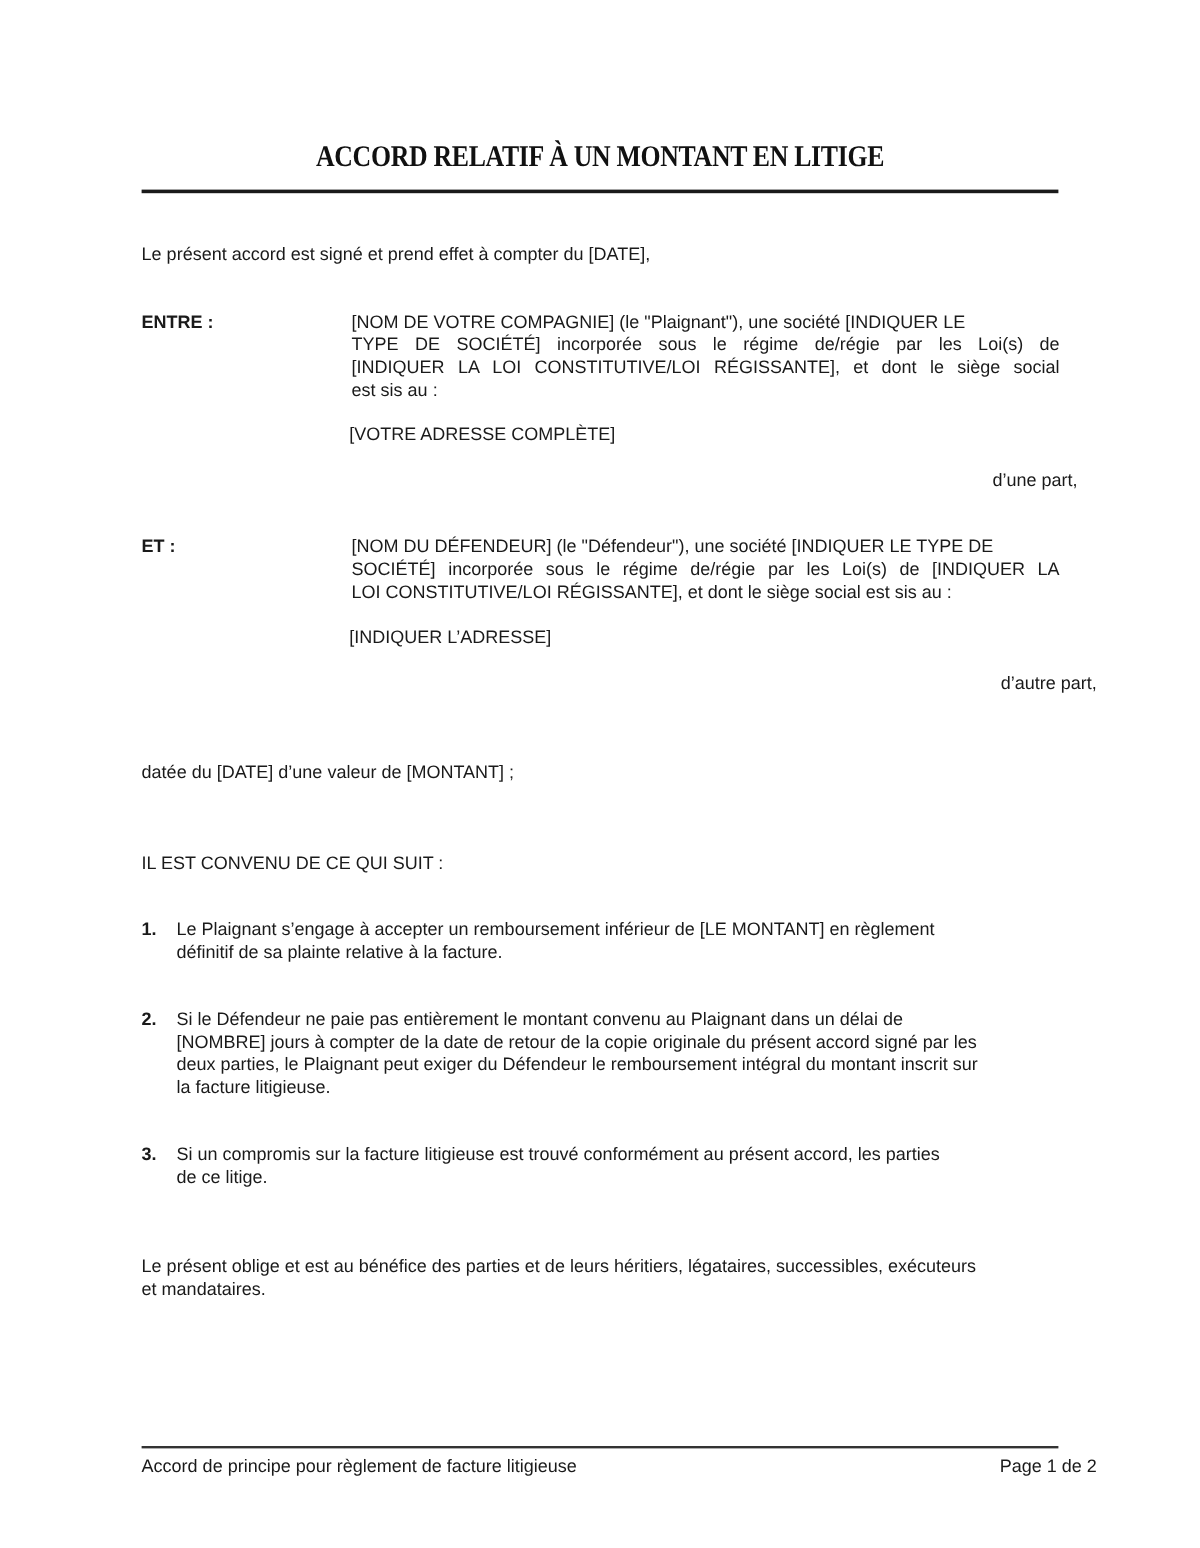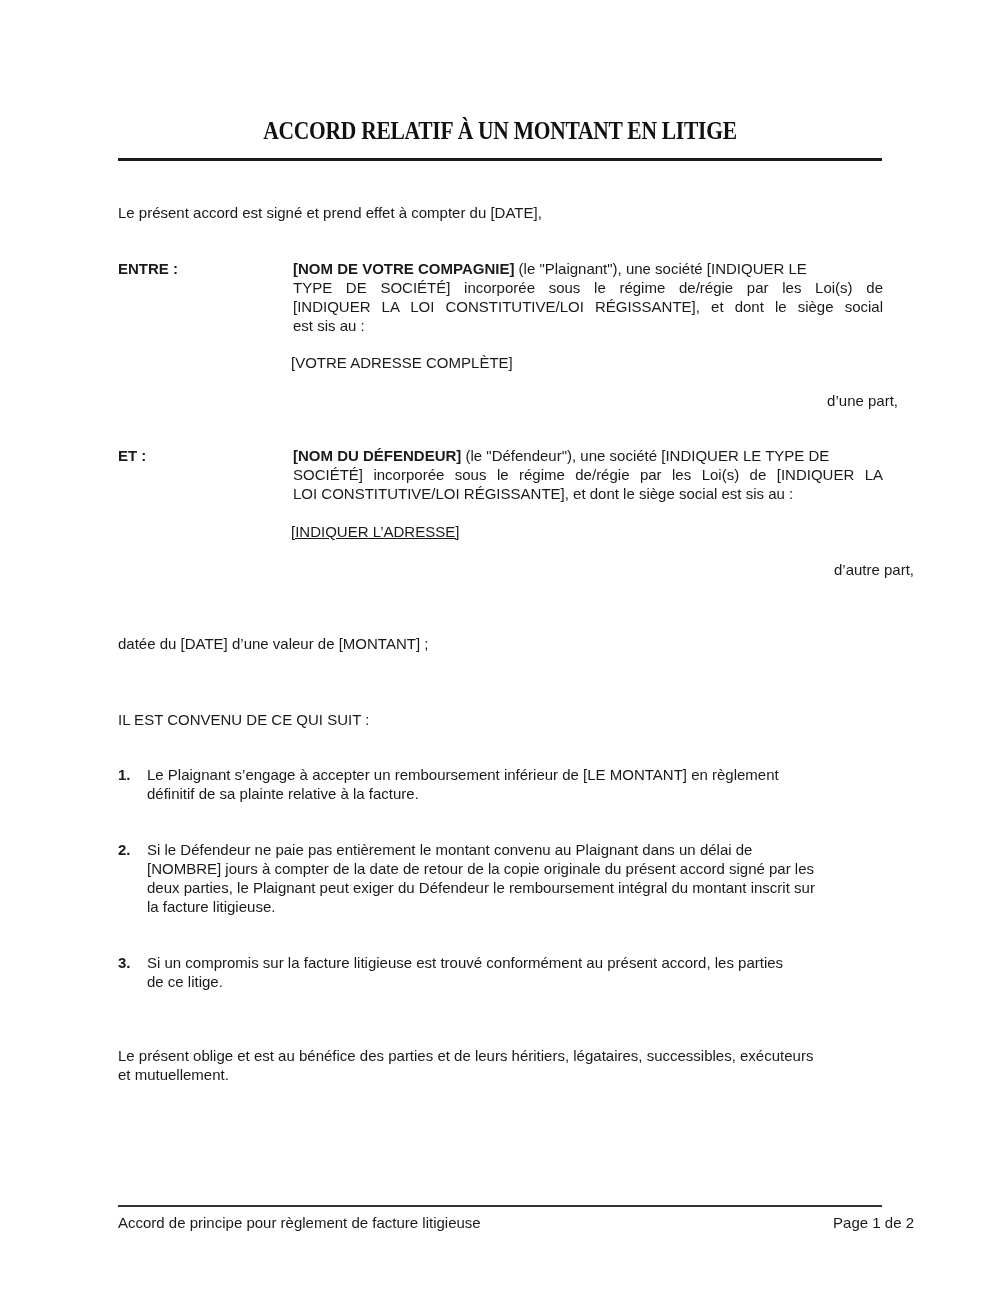--- a/index.html
+++ b/index.html
@@ -51,21 +51,21 @@
     .intro { left: 118px; top: 203px; width: 764px; }
     .party-label {
       left: 118px;
       font-weight: bold;
     }
     .party-body {
       left: 293px;
       width: 590px;
       text-align: justify;
     }
-    .party-body b { font-weight: bold; }
+    .party-body b { font-weight: normal; }
     .address { left: 291px; }
     .part-right {
       right: 118px;
       text-align: right;
     }
     .block { left: 118px; width: 764px; }
     .num {
       left: 118px;
       font-weight: bold;
     }
@@ -105,21 +105,21 @@
   </div>
   <div class="abs address" style="top:353px;">[VOTRE ADRESSE COMPLÈTE]</div>
   <div class="abs part-right" style="top:391px; right:134px;">d’une part,</div>
 
   <div class="abs party-label" style="top:446px;">ET :</div>
   <div class="abs party-body" style="top:446px;">
     <div><b>[NOM DU DÉFENDEUR]</b><span> (le "Défendeur"), une société [INDIQUER LE TYPE DE</span></div>
     <div style="text-align:justify;text-align-last:justify;">SOCIÉTÉ] incorporée sous le régime de/régie par les Loi(s) de [INDIQUER LA</div>
     <div>LOI CONSTITUTIVE/LOI RÉGISSANTE], et dont le siège social est sis au :</div>
   </div>
-  <div class="abs address" style="top:522px;text-decoration:underline;">[INDIQUER L’ADRESSE]</div>
+  <div class="abs address" style="top:522px;">[INDIQUER L’ADRESSE]</div>
   <div class="abs part-right" style="top:560px;">d’autre part,</div>
 
   <div class="abs block" style="top:634px;">
     <div>datée du [DATE] d’une valeur de [MONTANT] ;</div>
   </div>
 
   <div class="abs block" style="top:710px;">IL EST CONVENU DE CE QUI SUIT :</div>
 
   <div class="abs num" style="top:765px;">1.</div>
   <div class="abs item-text" style="top:765px;">
@@ -136,20 +136,20 @@
   </div>
 
   <div class="abs num" style="top:953px;">3.</div>
   <div class="abs item-text" style="top:953px;">
     <div>Si un compromis sur la facture litigieuse est trouvé conformément au présent accord, les parties</div>
     <div>de ce litige.</div>
   </div>
 
   <div class="abs block" style="top:1046px;">
     <div>Le présent oblige et est au bénéfice des parties et de leurs héritiers, légataires, successibles, exécuteurs</div>
-    <div>et mutuellement.</div>
+    <div>et mandataires.</div>
   </div>
 
   <div class="footer-rule"></div>
   <div class="abs footer-left">Accord de principe pour règlement de facture litigieuse</div>
   <div class="abs footer-right">Page 1 de 2</div>
 
 </div>
 
 </body></html>

